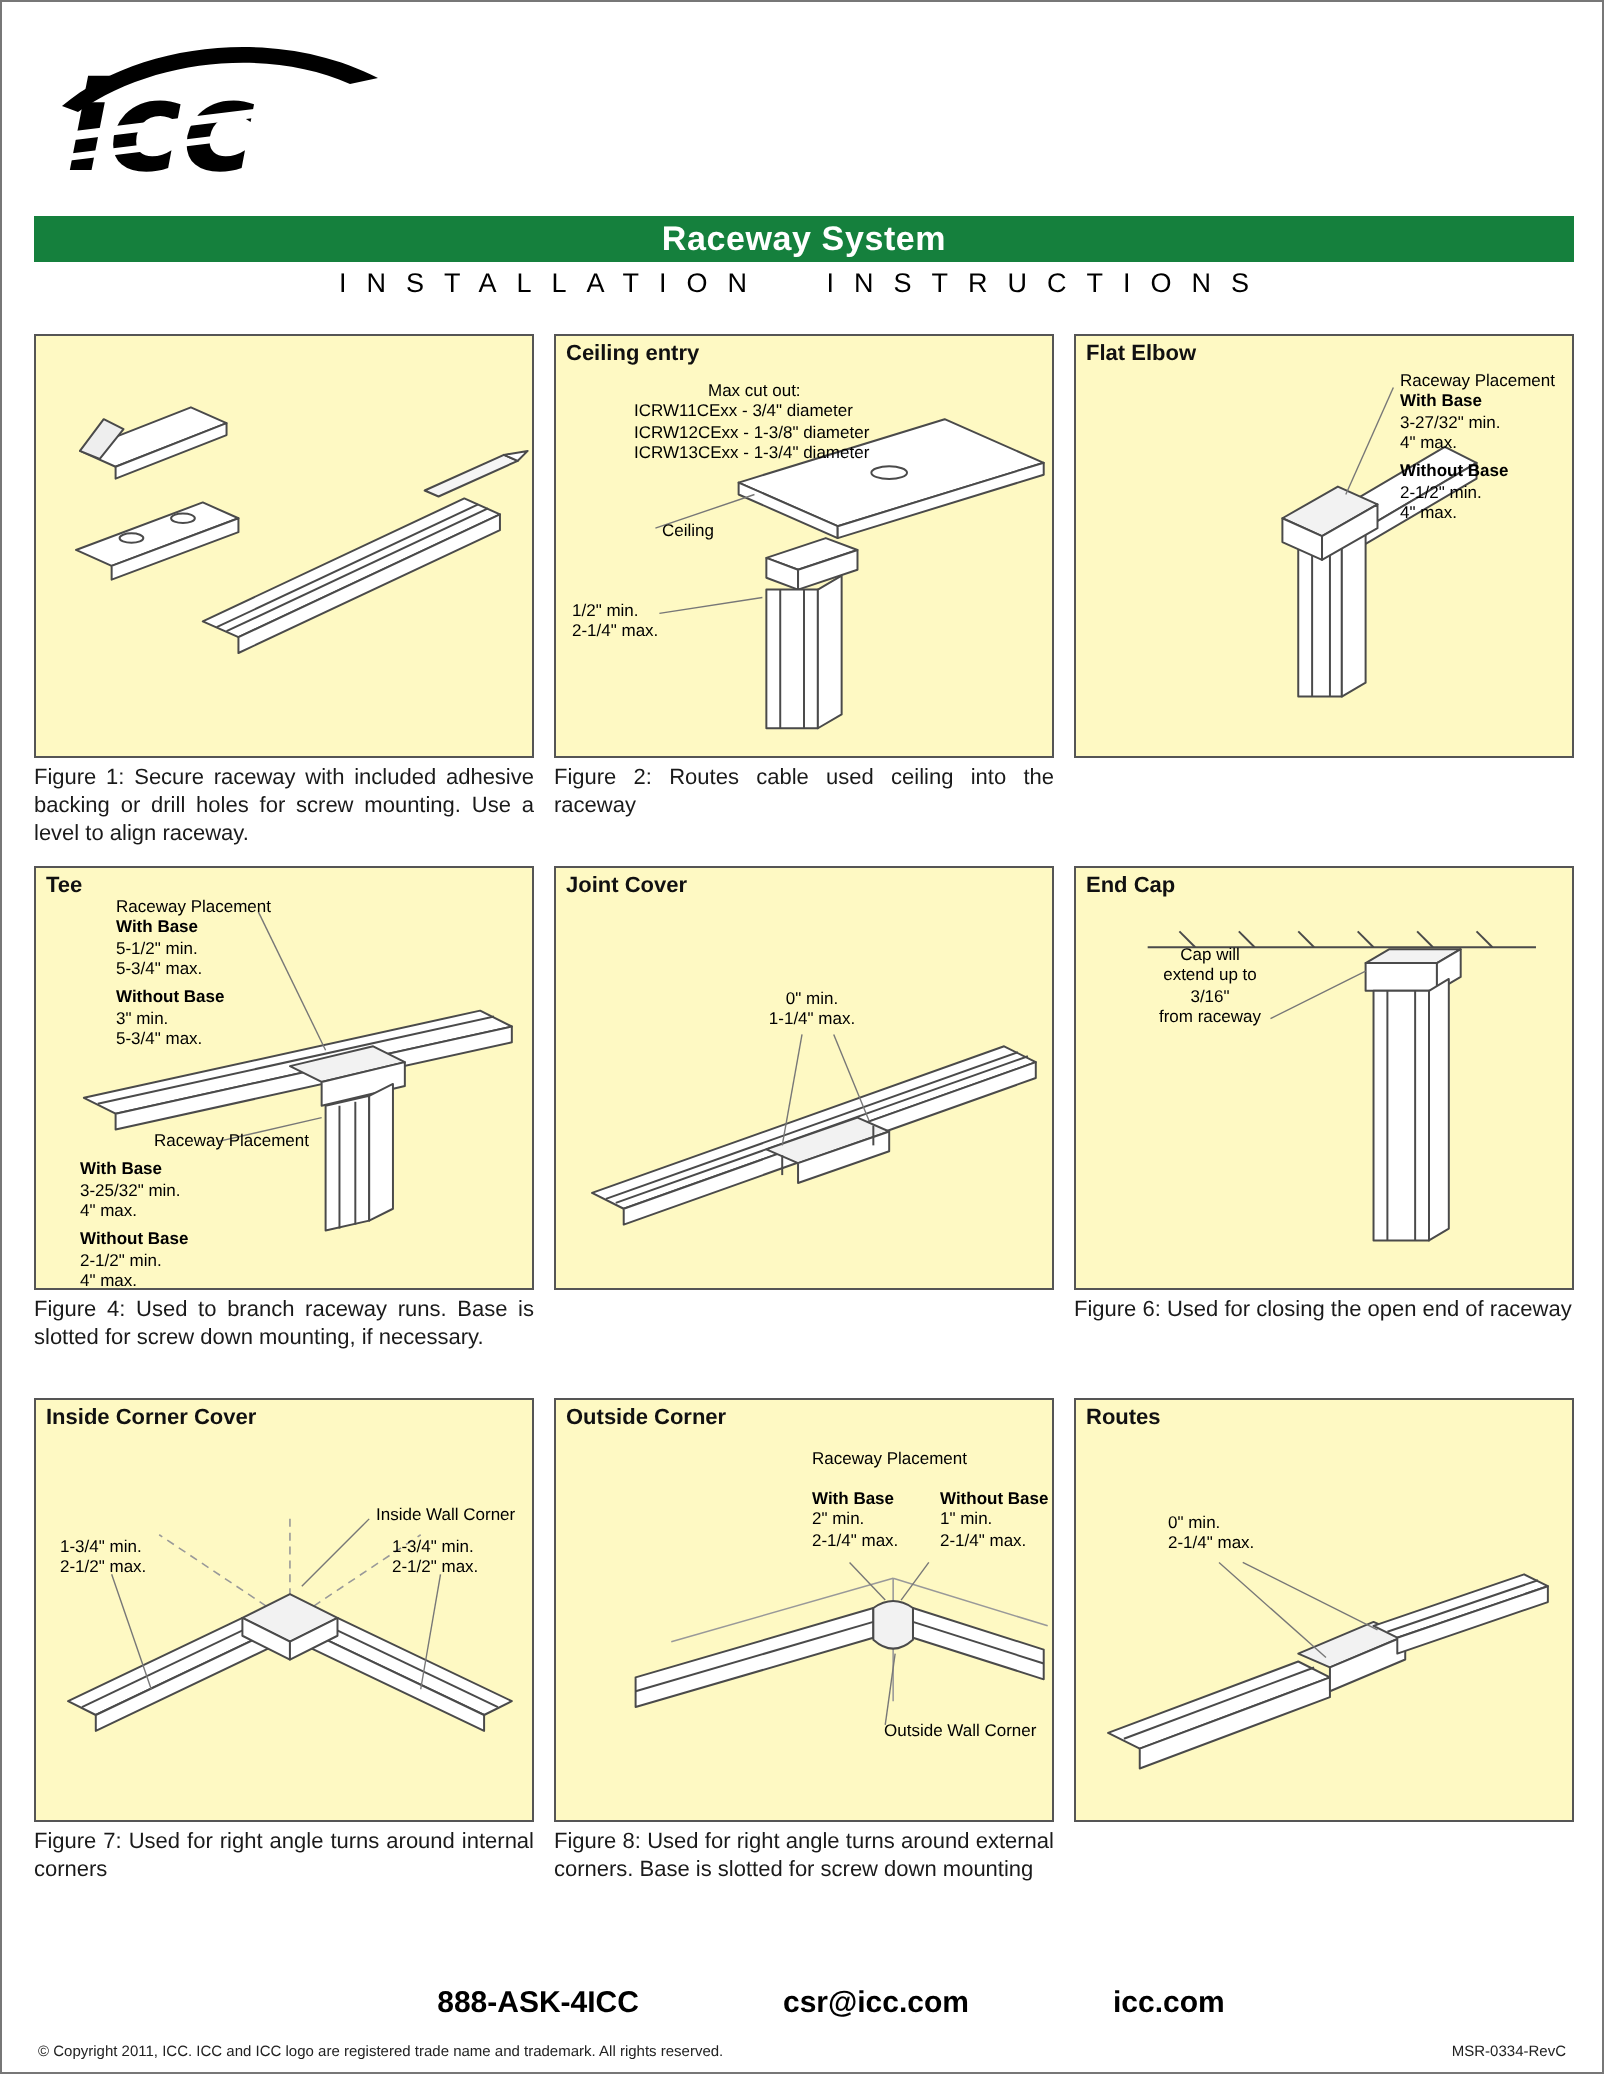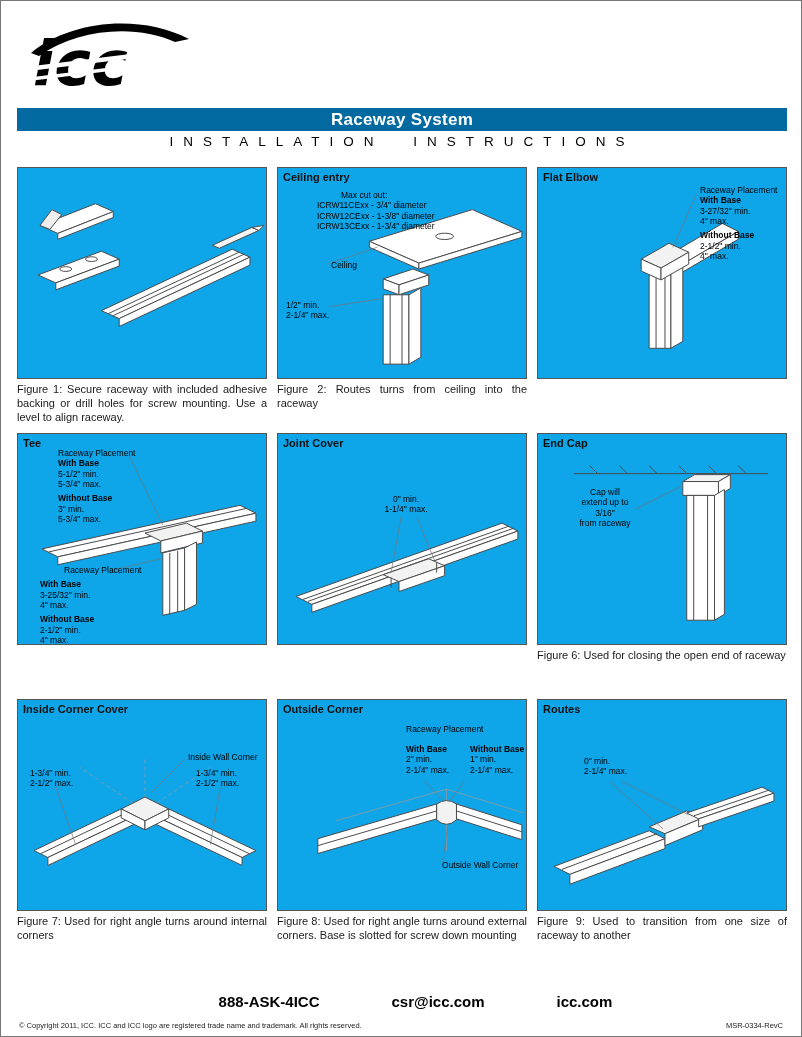--- a/index.html
+++ b/index.html
@@ -5,40 +5,40 @@
   * { box-sizing: border-box; margin: 0; padding: 0; }
   html,body { background: #9a9a9a; }
   body { font-family: "Liberation Sans", "DejaVu Sans", sans-serif; color: #111; }
   .page {
     position: relative; width: 802px; height: 1037px;
     background: #fff; margin: 0 auto; border: 1px solid #777; overflow: hidden;
   }
   .logo { position: absolute; left: 26px; top: 12px; width: 170px; height: 86px; }
   .banner {
     position: absolute; left: 16px; top: 107px; width: 770px; height: 23px;
-    background: #0369a1; color: #fff; display: flex; align-items: center; justify-content: center;
+    background: #15803d; color: #fff; display: flex; align-items: center; justify-content: center;
   }
   .banner h1 { font-size: 17px; font-weight: bold; letter-spacing: .3px; }
   .subtitle {
     position: absolute; left: 16px; top: 133px; width: 770px; text-align: center;
     font-size: 13.5px; letter-spacing: 10px; word-spacing: 16px; color: #000;
   }
   .grid {
     position: absolute; left: 16px; top: 166px; width: 770px;
     display: grid; grid-template-columns: repeat(3, 250px); column-gap: 10px;
     grid-auto-rows: 266px;
   }
   .panel { position: relative; }
-  .panel-box { position: relative; width: 250px; height: 212px; border: 1px solid #555; background: #0ea5e9; }
+  .panel-box { position: relative; width: 250px; height: 212px; border: 1px solid #555; background: #fef9c3; }
   .panel-title { position: absolute; left: 5px; top: 3px; font-size: 11px; font-weight: bold; z-index: 3; }
   .diagram { position: absolute; left: 0; top: 0; width: 100%; height: 100%; }
   .lbl { position: absolute; font-size: 8.5px; line-height: 1.22; color: #000; white-space: nowrap; z-index: 2; }
   .lbl .b { font-weight: bold; }
   .lbl .sp { margin-top: 4px; }
-  .lbl .ind { margin-left: 24px; }
+  .lbl .ind { margin-left: 37px; }
   .lbl.ctr { text-align: center; }
   .caption { margin-top: 3px; font-size: 11px; line-height: 1.28; color: #1a1a1a; text-align: justify; }
   .footer {
     position: absolute; top: 992px; left: 0; width: 802px;
     display: flex; justify-content: center; gap: 72px;
     font-weight: bold; font-size: 15px; color: #000; padding-left: 27px;
   }
   .legal {
     position: absolute; top: 1020px; left: 18px; right: 18px;
     display: flex; justify-content: space-between; font-size: 7.5px; color: #222;
@@ -118,21 +118,21 @@
           <div>ICRW13CExx - 1-3/4" diameter</div>
         </div>
         <div class="lbl" style="left:20px; top:92px;margin-left:33px;">
           <div>Ceiling</div>
         </div>
         <div class="lbl" style="left:8px; top:132px;">
           <div>1/2" min.</div>
           <div>2-1/4" max.</div>
         </div>
       </div>
-      <p class="caption">Figure 2: Routes turns from ceiling into the raceway</p>
+      <p class="caption">Figure 2: Routes cable used ceiling into the raceway</p>
     </section>
 
     <section class="panel">
       <div class="panel-box">
         <div class="panel-title">Flat Elbow</div>
         <svg class="diagram" viewBox="0 0 250 212">
           <g stroke="#4a4a4a" stroke-width="1" fill="#fff" stroke-linejoin="round">
             <polygon points="118,96 186,56 202,64 134,104"></polygon>
             <polygon points="134,104 202,64 202,72 134,112"></polygon>
             <polygon points="112,100 134,100 134,182 112,182"></polygon>
@@ -191,20 +191,21 @@
         <div class="lbl" style="left:22px; top:131px;">
           <div class="ind">Raceway Placement</div>
           <div class="b sp">With Base</div>
           <div>3-25/32" min.</div>
           <div>4" max.</div>
           <div class="b sp">Without Base</div>
           <div>2-1/2" min.</div>
           <div>4" max.</div>
         </div>
       </div>
+      <p class="caption">Figure 4: Used to branch raceway runs. Base is slotted for screw down mounting, if necessary.</p>
     </section>
 
     <section class="panel">
       <div class="panel-box">
         <div class="panel-title">Joint Cover</div>
         <svg class="diagram" viewBox="0 0 250 212">
           <g stroke="#4a4a4a" stroke-width="1" fill="#fff" stroke-linejoin="round">
             <polygon points="18,164 226,90 242,98 34,172"></polygon>
             <polygon points="34,172 242,98 242,106 34,180"></polygon>
             <line x1="25" y1="167" x2="233" y2="93"></line>
@@ -243,21 +244,21 @@
             <polygon points="182,48 194,41 194,55 182,62"></polygon>
             <polygon points="150,62 178,62 178,188 150,188"></polygon>
             <polygon points="178,62 188,56 188,182 178,188"></polygon>
             <line x1="157" y1="62" x2="157" y2="188"></line>
             <line x1="171" y1="62" x2="171" y2="188"></line>
           </g>
           <g stroke="#777" stroke-width="0.7">
             <line x1="98" y1="76" x2="146" y2="52"></line>
           </g>
         </svg>
-        <div class="lbl ctr" style="left:36px; top:53px; width:62px;">
+        <div class="lbl ctr" style="left:36px; top:38px; width:62px;">
           <div>Cap will</div>
           <div>extend up to</div>
           <div>3/16"</div>
           <div>from raceway</div>
         </div>
       </div>
       <p class="caption">Figure 6: Used for closing the open end of raceway</p>
     </section>
 
     <section class="panel">
@@ -360,21 +361,20 @@
           <g stroke="#777" stroke-width="0.7">
             <line x1="72" y1="82" x2="126" y2="130"></line>
             <line x1="84" y1="82" x2="152" y2="116"></line>
           </g>
         </svg>
         <div class="lbl" style="left:46px; top:56px;">
           <div>0" min.</div>
           <div>2-1/4" max.</div>
         </div>
       </div>
-      <p class="caption">Figure 9: Used to transition from one size of raceway to another</p>
     </section>
 
   </div>
 
   <div class="footer">
     <span>888-ASK-4ICC</span>
     <span>csr@icc.com</span>
     <span>icc.com</span>
   </div>
 

